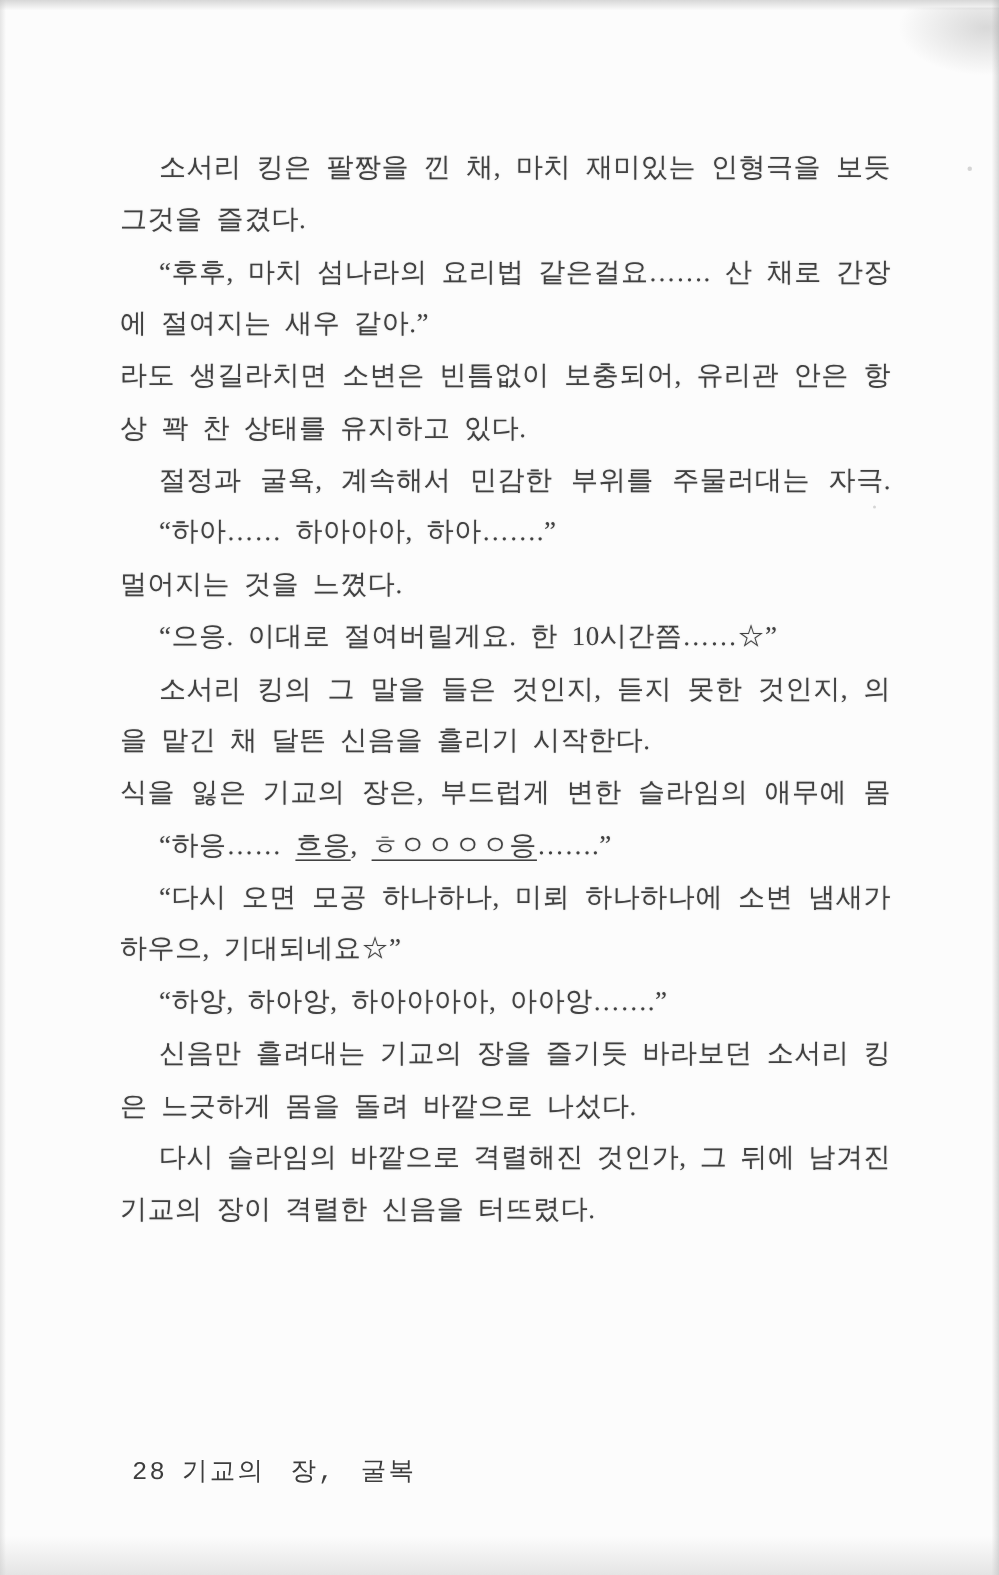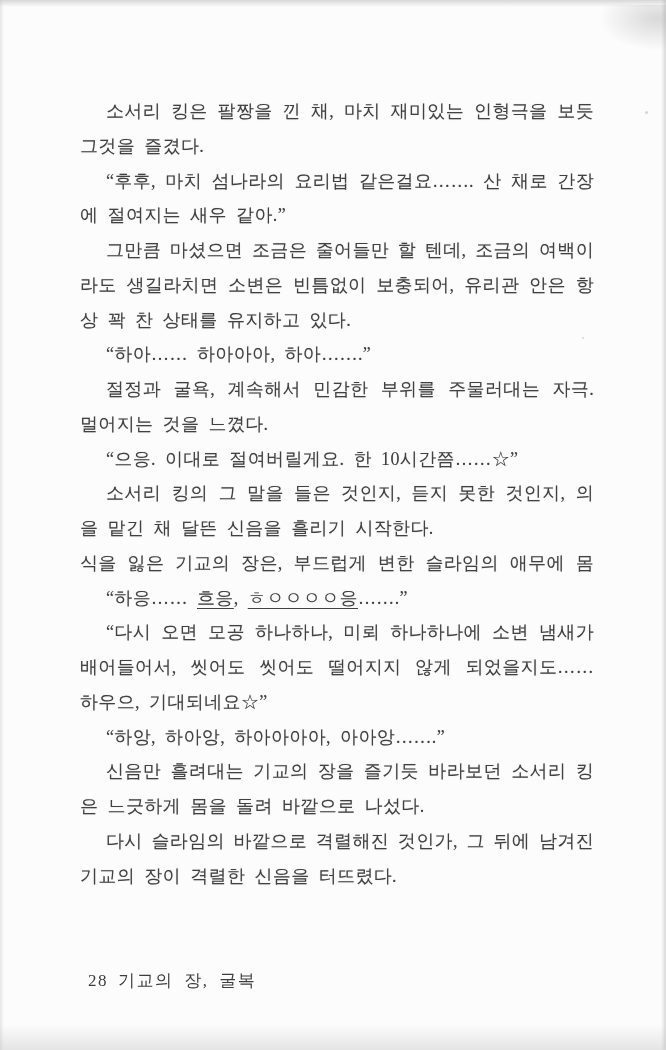--- a/index.html
+++ b/index.html
@@ -68,21 +68,21 @@
     text-decoration: underline;
     text-decoration-thickness: 1px;
     text-underline-offset: 4px;
   }
 
   
   .footer {
     position: absolute;
     left: 88px;
     top: 969px;
-    font-family: Liberation Serif, serif;
+    font-family: Liberation Mono, monospace;
     font-size: 17px;
     color: #3d3d3d;
     letter-spacing: 1.5px;
     word-spacing: 5px;
   }
   .footer .pagenum { margin-right: 10px; }
 </style>
 </head>
 <body>
 
@@ -93,33 +93,31 @@
   <div class="edge-bottom"></div>
   <div class="smudge-top-right"></div>
   <div class="speck speck-1"></div>
   <div class="speck speck-2"></div>
 
   <div class="body-text">
       <div class="line indent justify"><span>소서리 킹은 팔짱을 낀 채, 마치 재미있는 인형극을 보듯</span></div>
       <div class="line"><span>그것을 즐겼다.</span></div>
       <div class="line indent justify"><span>“후후, 마치 섬나라의 요리법 같은걸요……. 산 채로 간장</span></div>
       <div class="line"><span>에 절여지는 새우 같아.”</span></div>
-      <div class="line indent justify"><span>그만큼 마셨으면 조금은 줄어들만 할 텐데, 조금의 여백이</span></div>
       <div class="line justify"><span>라도 생길라치면 소변은 빈틈없이 보충되어, 유리관 안은 항</span></div>
       <div class="line"><span>상 꽉 찬 상태를 유지하고 있다.</span></div>
+      <div class="line indent justify"><span>절정과 굴욕, 계속해서 민감한 부위를 주물러대는 자극.</span></div>
       <div class="line indent"><span>“하아…… 하아아아, 하아…….”</span></div>
-      <div class="line indent justify"><span>절정과 굴욕, 계속해서 민감한 부위를 주물러대는 자극.</span></div>
       <div class="line"><span>멀어지는 것을 느꼈다.</span></div>
       <div class="line indent"><span>“으응. 이대로 절여버릴게요. 한 10시간쯤……☆”</span></div>
       <div class="line indent justify"><span>소서리 킹의 그 말을 들은 것인지, 듣지 못한 것인지, 의</span></div>
       <div class="line"><span>을 맡긴 채 달뜬 신음을 흘리기 시작한다.</span></div>
       <div class="line justify"><span>식을 잃은 기교의 장은, 부드럽게 변한 슬라임의 애무에 몸</span></div>
       <div class="line indent"><span>“하응…… </span><span class="u">흐응</span><span>, </span><span class="u">ㅎㅇㅇㅇㅇ응</span><span>…….”</span></div>
       <div class="line indent justify"><span>“다시 오면 모공 하나하나, 미뢰 하나하나에 소변 냄새가</span></div>
-      <div class="line justify"><span>배어들어서, 씻어도 씻어도 떨어지지 않게 되었을지도……</span></div>
       <div class="line"><span>하우으, 기대되네요☆”</span></div>
       <div class="line indent"><span>“하앙, 하아앙, 하아아아아, 아아앙…….”</span></div>
       <div class="line indent justify"><span>신음만 흘려대는 기교의 장을 즐기듯 바라보던 소서리 킹</span></div>
       <div class="line"><span>은 느긋하게 몸을 돌려 바깥으로 나섰다.</span></div>
       <div class="line indent justify"><span>다시 슬라임의 바깥으로 격렬해진 것인가, 그 뒤에 남겨진</span></div>
       <div class="line"><span>기교의 장이 격렬한 신음을 터뜨렸다.</span></div>
     </div>
 
   <div class="footer">
     <span class="pagenum">28</span><span class="chapter">기교의 장, 굴복</span>

